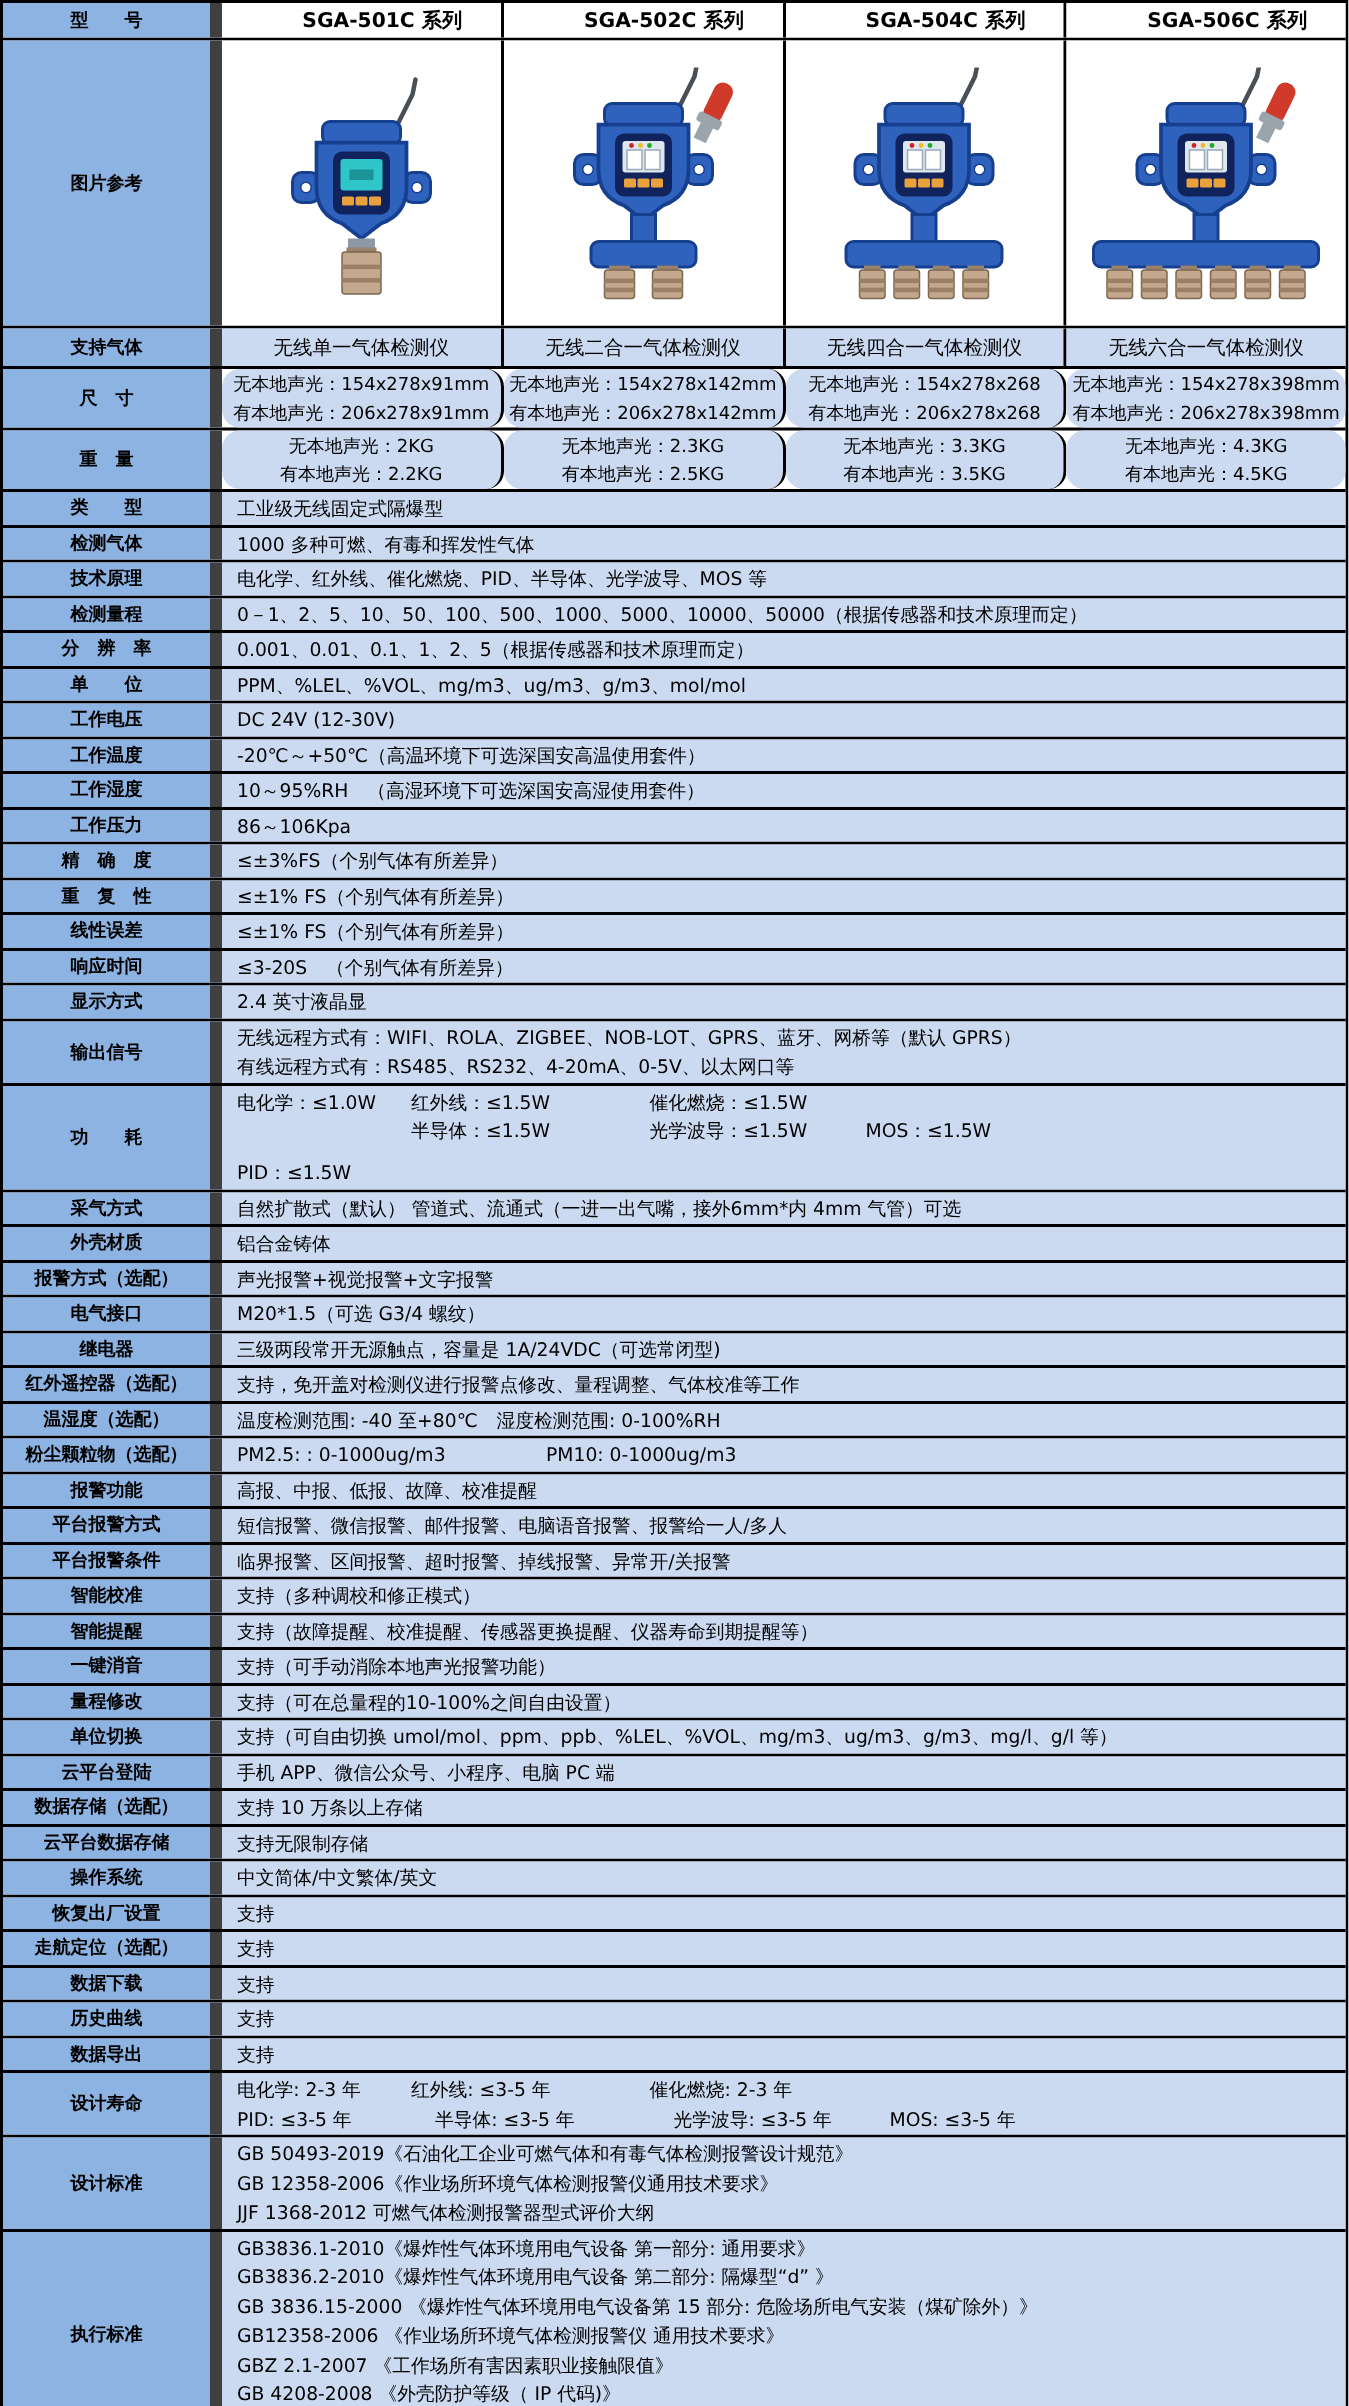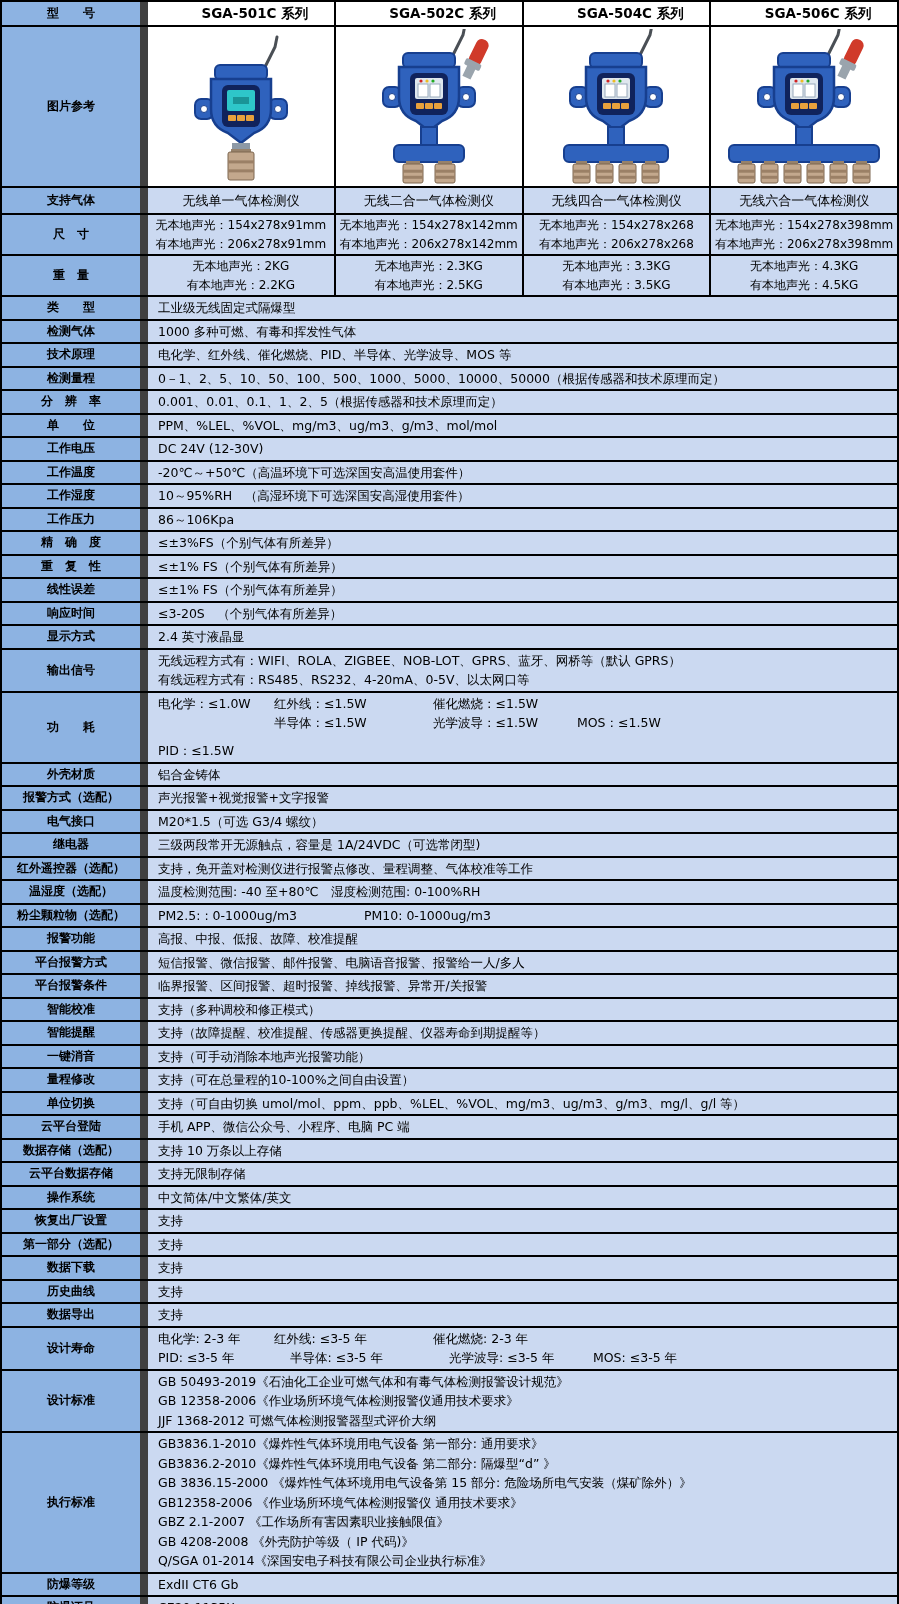--- a/index.html
+++ b/index.html
@@ -9,26 +9,26 @@
   .tbl .row:last-child, #spec-rows .srow:last-child{border-bottom:none;}
   .lbl{width:146px;flex:none;background:#8DB3E2;border-right:8px solid #404040;
        display:flex;align-items:center;justify-content:center;text-align:center;
        font-weight:bold;font-size:12px;white-space:pre;box-sizing:border-box;line-height:1.25;}
   .vals{flex:1;display:flex;min-width:0;}
   .vcol{flex:1;border-right:2px solid #000;display:flex;flex-direction:column;
         align-items:center;justify-content:center;box-sizing:border-box;min-width:0;}
   .vcol:last-child{border-right:none;}
   .r-header{height:25px;}
   .model{background:#fff;font-weight:bold;font-size:13.5px;padding-left:28px;}
-  .r-image{height:161px;}
+  .r-image{height:192px;}
   .imgcell{background:#fff;}
   .r-gas{height:27px;}
   .r-gas .vcol{background:#CBD9F1;font-size:13px;}
   .r-size,.r-weight{height:41px;}
-  .r-size .vcol,.r-weight .vcol{background:#CBD9F1;}
+  .r-size .vcol,.r-weight .vcol{background:#CBD9F1;border-radius:12px;}
   .cline{font-size:12px;line-height:19px;white-space:pre;}
   
   .srow{display:flex;border-bottom:2px solid #000;box-sizing:border-box;}
   .sval{flex:1;background:#CBD9F1;display:flex;flex-direction:column;
         padding:1px 4px 1px 10px;box-sizing:border-box;min-width:0;}
   .sline{font-size:12.5px;line-height:19.5px;white-space:pre-wrap;}
   .seg{display:inline-block;vertical-align:top;white-space:pre;}
 </style>
 </head>
 <body>
@@ -365,20 +365,26 @@
         </div>
       </div>
       <div class="srow">
         <div class="lbl">功　　耗</div>
         <div class="sval">
           <div class="sline"><span class="seg" style="width: 116px;">电化学：≤1.0W</span><span class="seg" style="width: 159px;">红外线：≤1.5W</span><span class="seg">催化燃烧：≤1.5W</span></div>
           <div class="sline"><span class="seg" style="width: 116px; margin-top: 28px;">PID：≤1.5W</span><span class="seg" style="width: 159px;">半导体：≤1.5W</span><span class="seg" style="width: 144px;">光学波导：≤1.5W</span><span class="seg">MOS：≤1.5W</span></div>
         </div>
       </div>
       <div class="srow">
+        <div class="lbl">采气方式</div>
+        <div class="sval">
+          <div class="sline">自然扩散式（默认） 管道式、流通式（一进一出气嘴，接外6mm*内 4mm 气管）可选</div>
+        </div>
+      </div>
+      <div class="srow">
         <div class="lbl">外壳材质</div>
         <div class="sval">
           <div class="sline">铝合金铸体</div>
         </div>
       </div>
       <div class="srow">
         <div class="lbl">报警方式（选配）</div>
         <div class="sval">
           <div class="sline">声光报警+视觉报警+文字报警</div>
         </div>
@@ -485,21 +491,21 @@
           <div class="sline">中文简体/中文繁体/英文</div>
         </div>
       </div>
       <div class="srow">
         <div class="lbl">恢复出厂设置</div>
         <div class="sval">
           <div class="sline">支持</div>
         </div>
       </div>
       <div class="srow">
-        <div class="lbl">第一部分（选配）</div>
+        <div class="lbl">走航定位（选配）</div>
         <div class="sval">
           <div class="sline">支持</div>
         </div>
       </div>
       <div class="srow">
         <div class="lbl">数据下载</div>
         <div class="sval">
           <div class="sline">支持</div>
         </div>
       </div>

